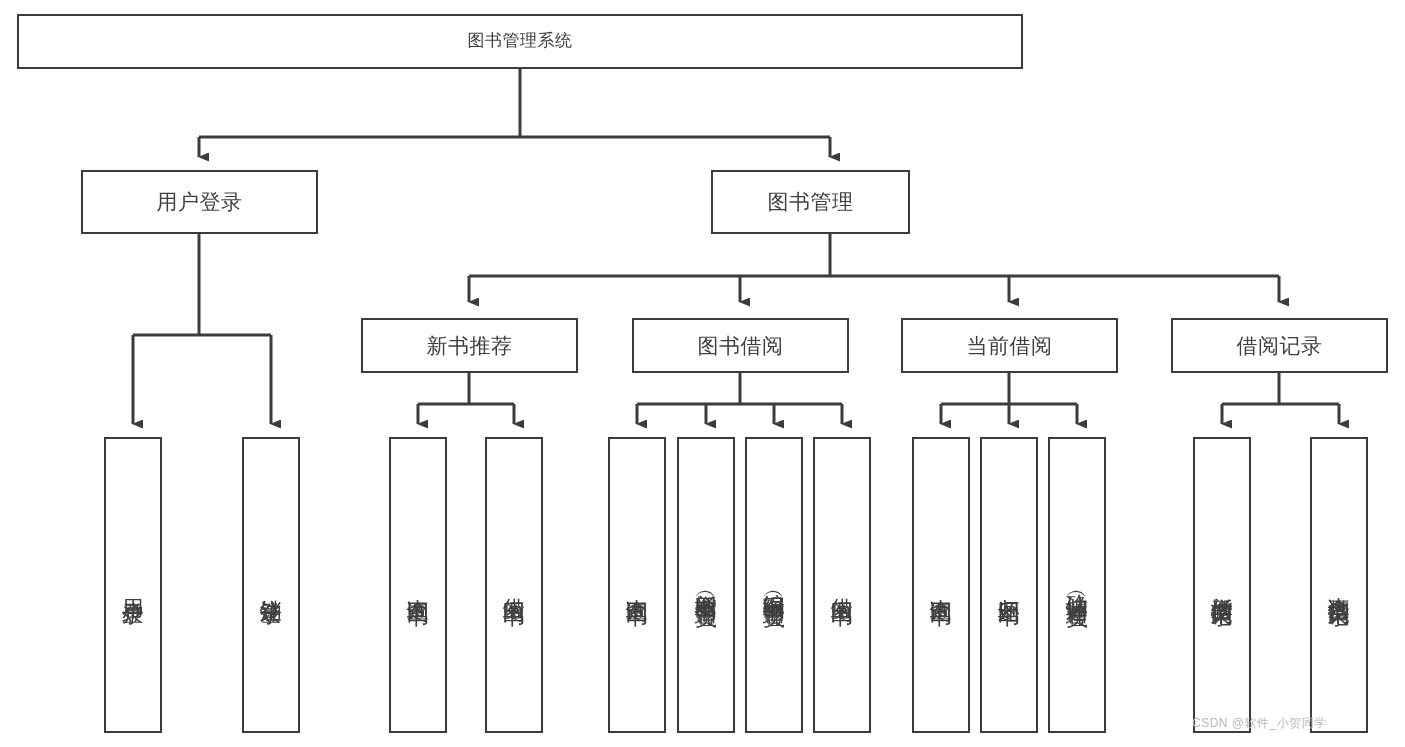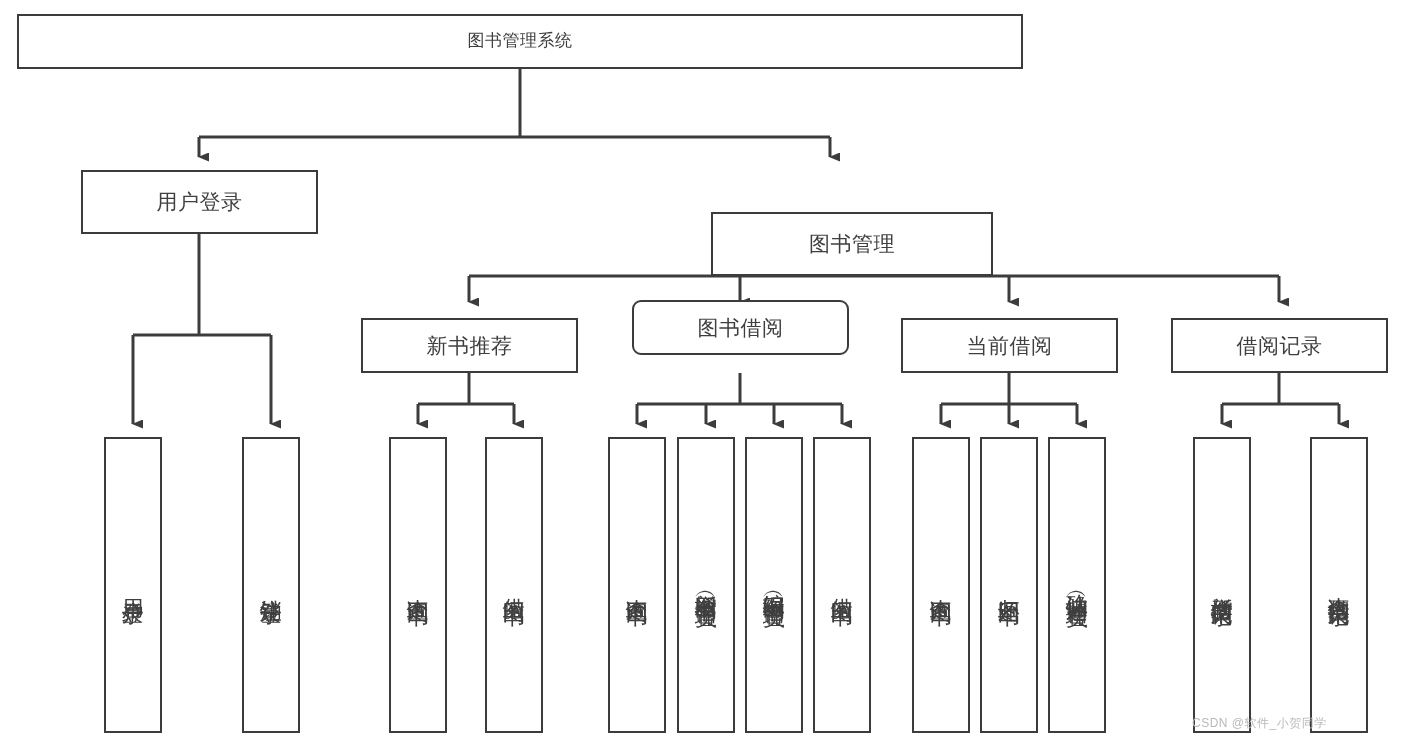--- a/index.html
+++ b/index.html
@@ -129,29 +129,29 @@
   </svg>
 
   <div class="node h root" style="left:17px; top:14px; width:1006px; height:55px;">
     <span class="label">图书管理系统</span>
   </div>
 
   <div class="node h" style="left:81px; top:170px; width:237px; height:64px;">
     <span class="label">用户登录</span>
   </div>
 
-  <div class="node h" style="left:711px; top:170px; width:282px; height:64px;margin-top:42px;">
+  <div class="node h" style="left:711px; top:170px; width:199px; height:64px;">
     <span class="label">图书管理</span>
   </div>
 
   <div class="node h" style="left:361px; top:318px; width:217px; height:55px;">
     <span class="label">新书推荐</span>
   </div>
 
-  <div class="node h" style="left:632px; top:300px; width:217px; height:55px;border-radius:9px;">
+  <div class="node h" style="left:632px; top:318px; width:217px; height:55px;">
     <span class="label">图书借阅</span>
   </div>
 
   <div class="node h" style="left:901px; top:318px; width:217px; height:55px;">
     <span class="label">当前借阅</span>
   </div>
 
   <div class="node h" style="left:1171px; top:318px; width:217px; height:55px;">
     <span class="label">借阅记录</span>
   </div>

